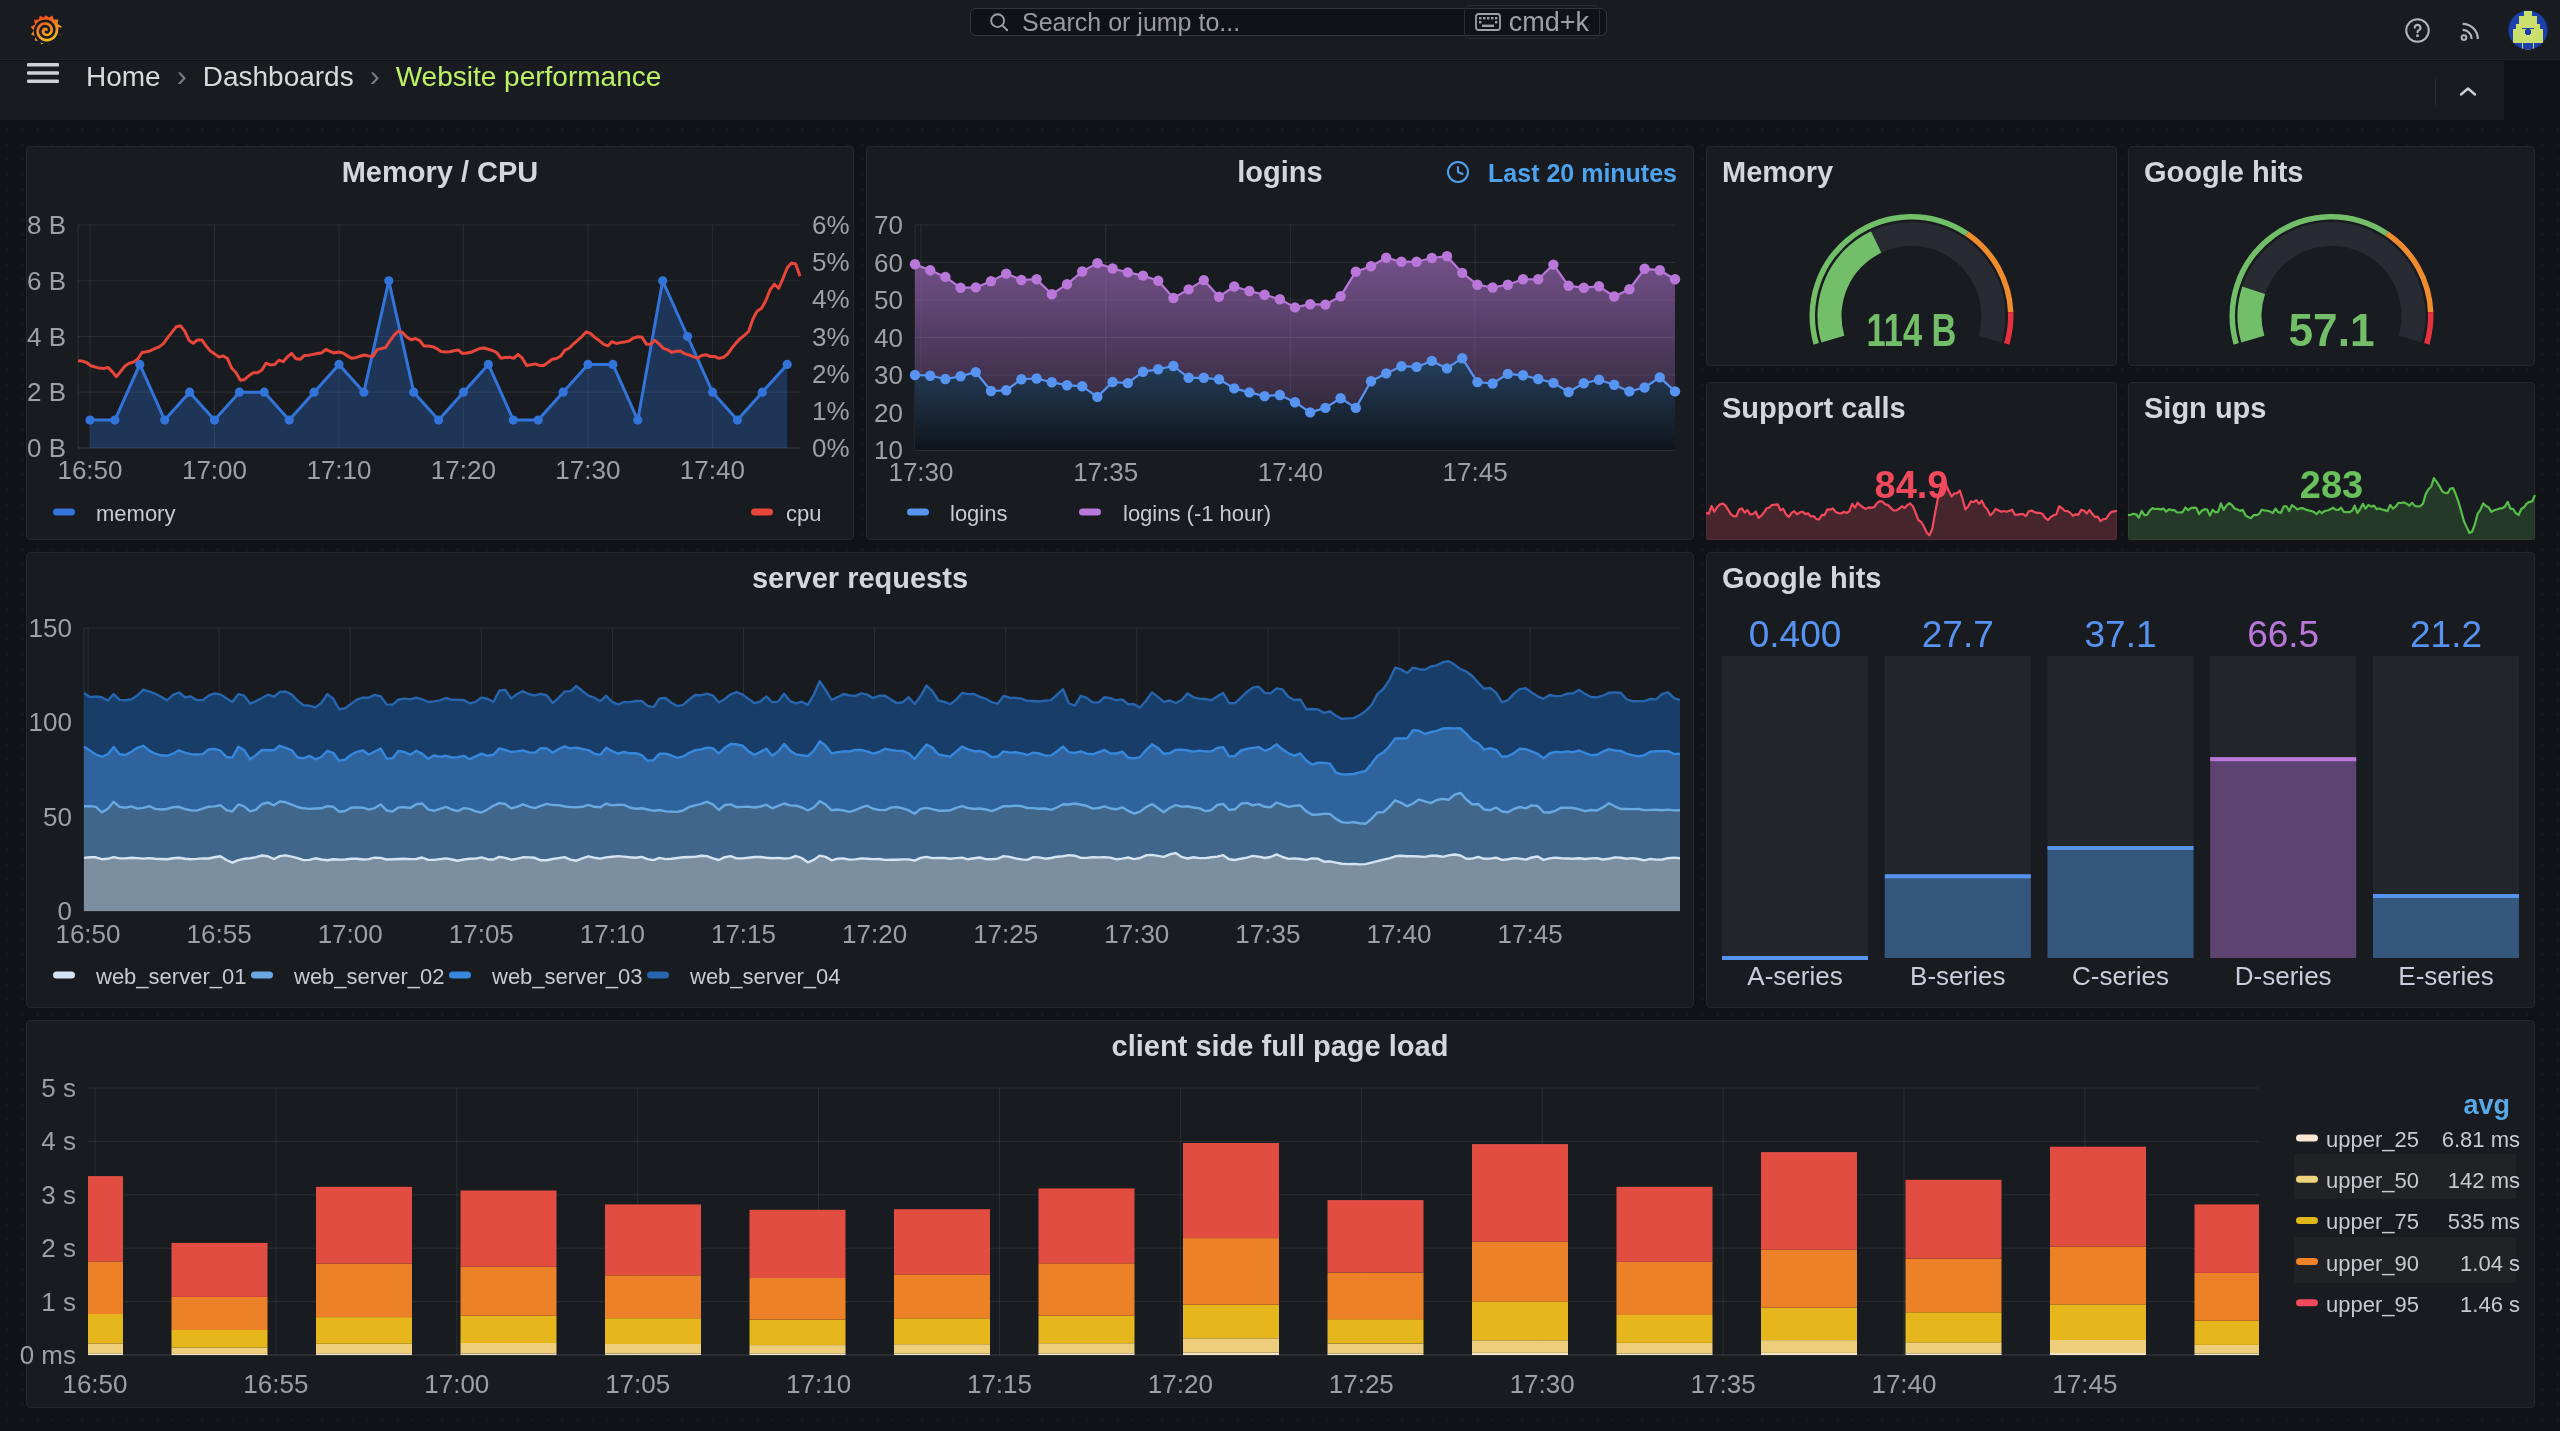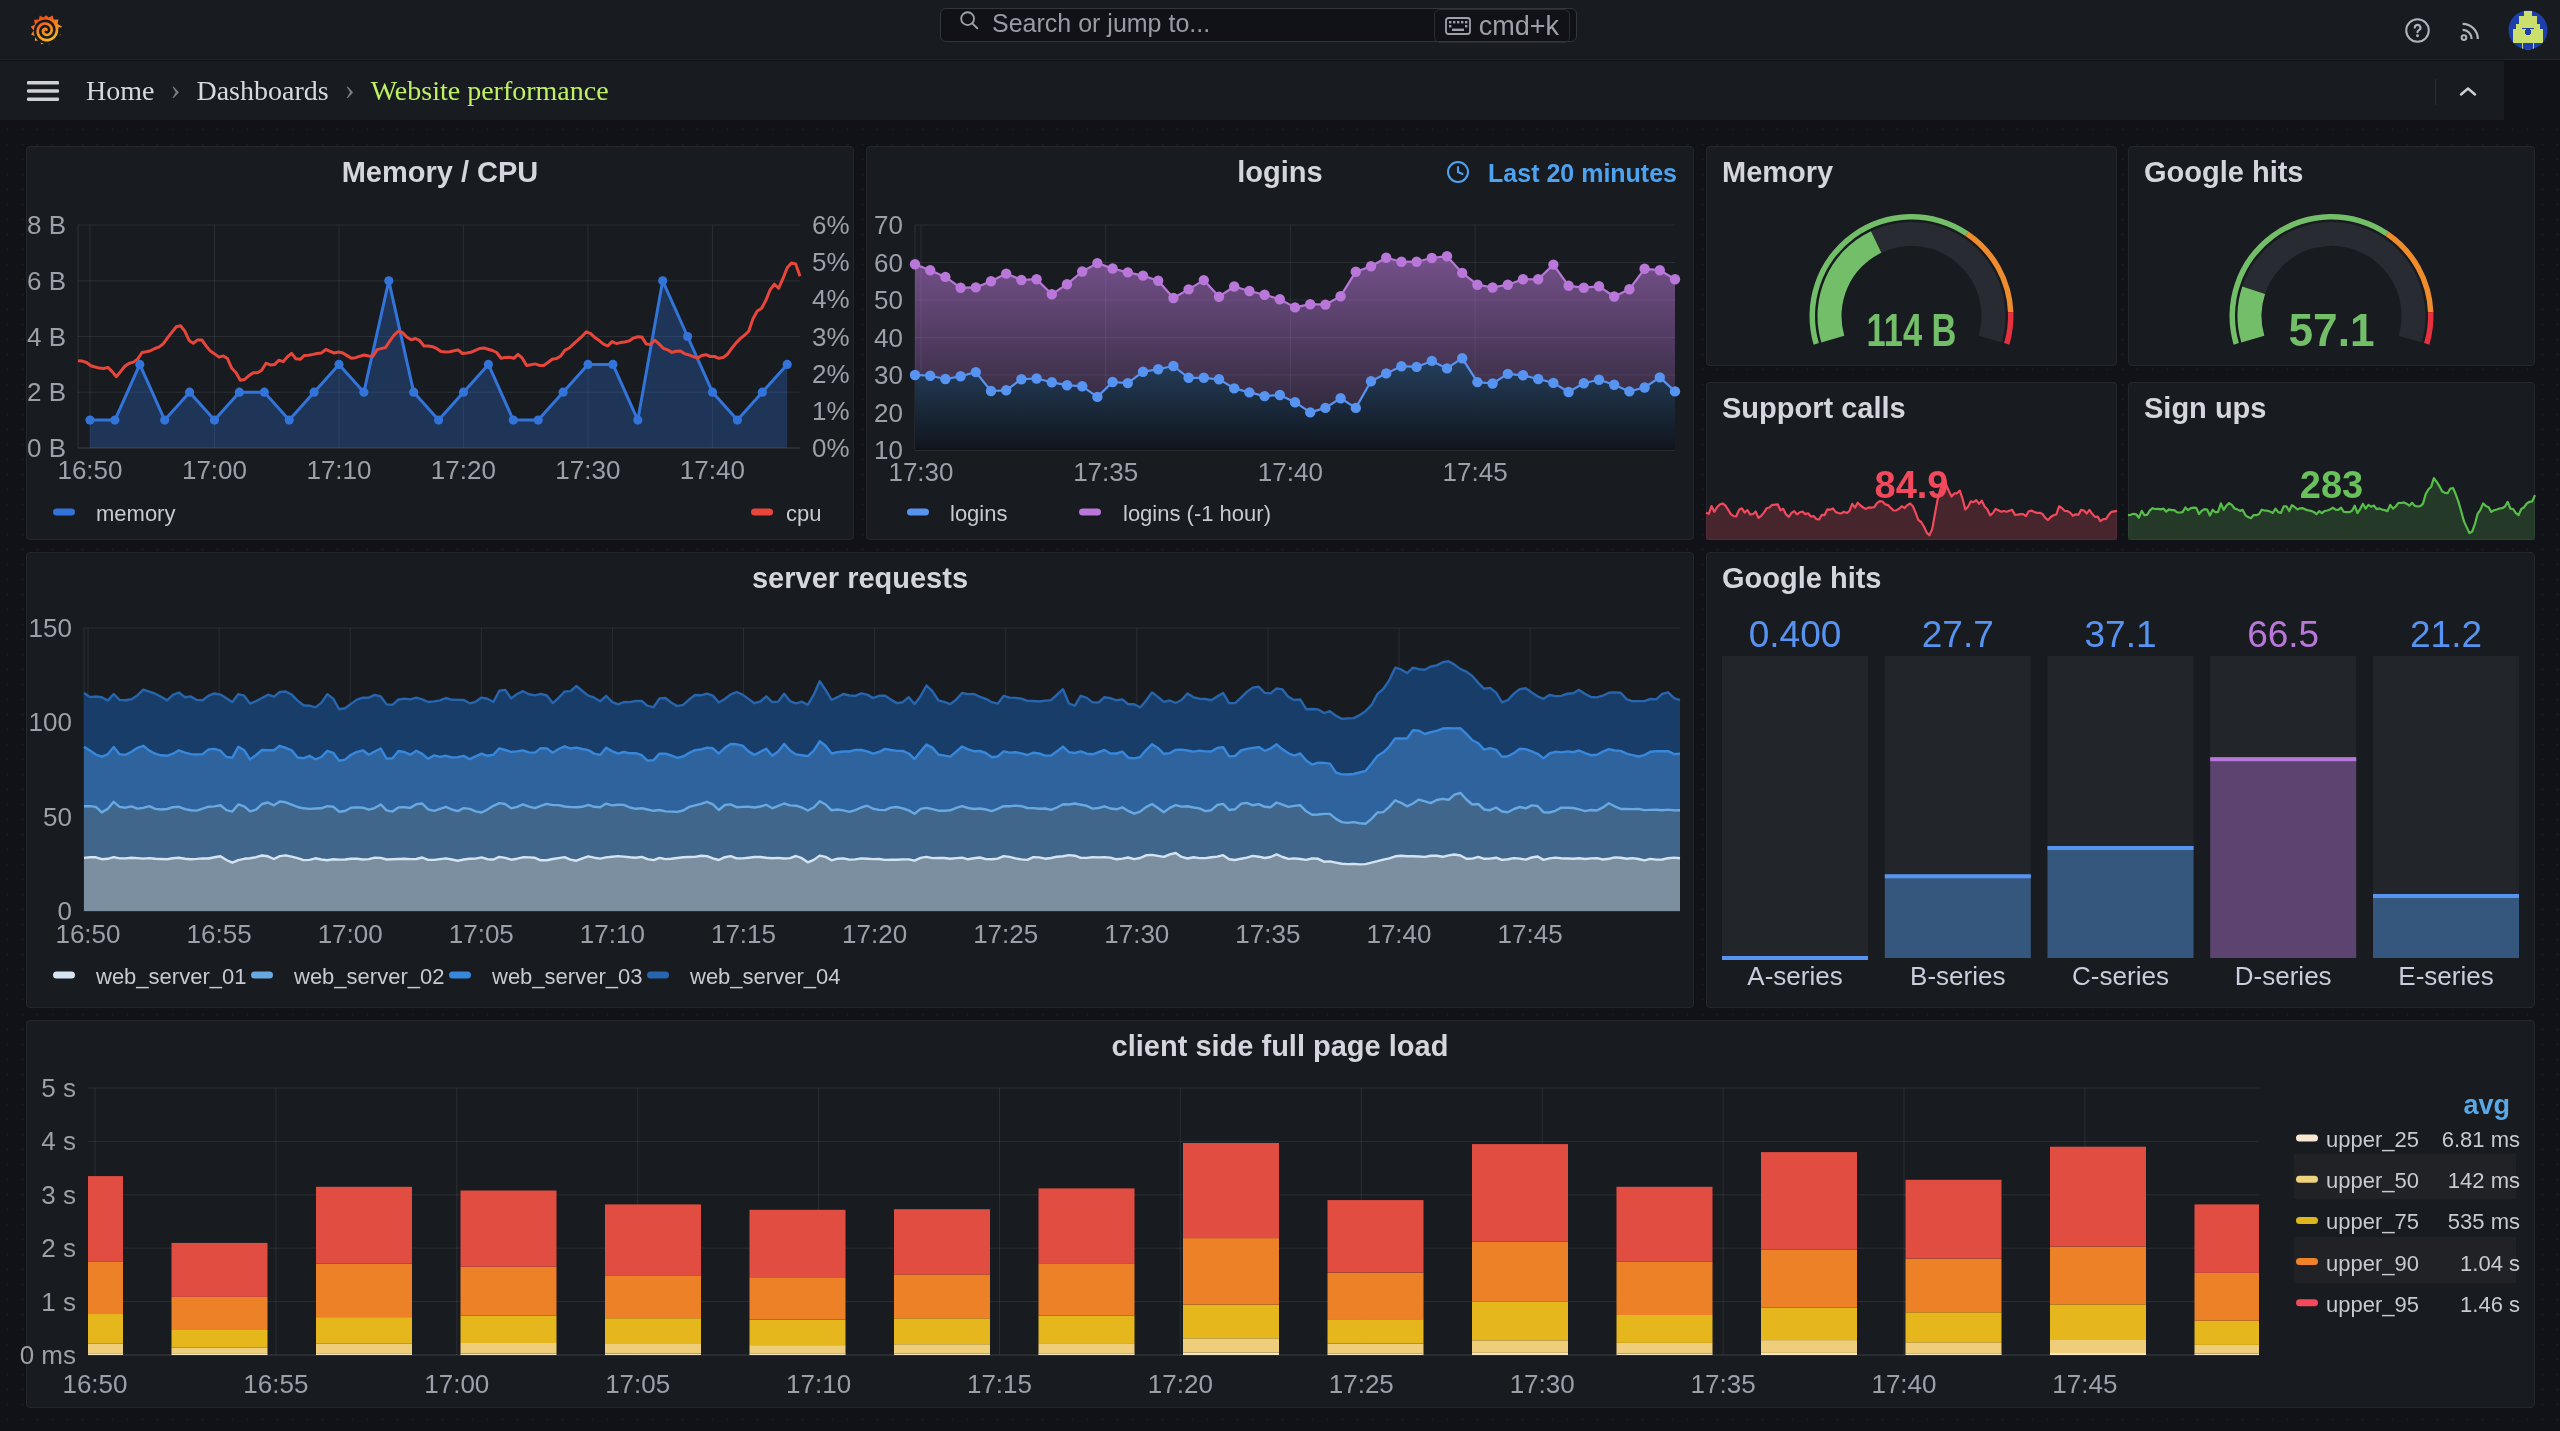--- a/index.html
+++ b/index.html
@@ -1,23 +1,23 @@
 <!DOCTYPE html>
 <html><head><meta charset="utf-8"><title>Website performance</title>
 <style>
 html,body{margin:0;padding:0;background:#111217;}
 *{box-sizing:border-box;}
 body{font-family:"Liberation Sans",sans-serif;width:2560px;height:1431px;overflow:hidden;position:relative;}
 .topbar{position:absolute;left:0;top:0;width:2560px;height:60px;background:#181b1f;border-bottom:1px solid #222428;}
 .glogo{position:absolute;left:29px;top:12px;}
-.searchbox{position:absolute;left:940px;top:8px;width:637px;height:34px;background:#111217;border:1px solid #34363d;border-radius:6px;display:flex;}
+.searchbox{position:absolute;left:970px;top:8px;width:637px;height:28px;background:#111217;border:1px solid #34363d;border-radius:6px;display:flex;align-items:center;}
 .searchtext{color:#989ba3;font-size:25px;flex:1;}
 .cmdk{display:flex;align-items:center;color:#9da0a8;font-size:27px;border:1px solid #2a2d33;border-radius:6px;padding:16px 10px;margin-right:6px;height:34px;}
 .topicons{position:absolute;right:12px;top:10px;display:flex;align-items:center;height:40px;}
-.crumbbar{position:absolute;left:0;top:61px;width:2504px;height:60px;background:#181b1f;border-bottom:1px solid #101114;display:flex;align-items:center;font-family:Liberation Serif, serif;}
+.crumbbar{position:absolute;left:0;top:61px;width:2504px;height:60px;background:#181b1f;border-bottom:1px solid #101114;display:flex;align-items:flex-start;}
 .crumb{font-size:28px;color:#d8d9dd;}
 .crumb.dim{color:#bef264;}
 .sep{color:#7b7e86;font-size:30px;margin:0 16px;position:relative;top:-2px;}
 .dash{position:absolute;left:0;top:122px;width:2560px;height:1309px;z-index:0;background-image:radial-gradient(circle,#17191d 1.2px,transparent 1.4px);background-size:15px 15px;}
 .panel{position:absolute;background:#181b1f;border:1px solid #25272d;border-radius:4px;}
 .panel svg{position:absolute;left:-1px;top:-1px;overflow:visible;}
 text{font-family:"Liberation Sans",sans-serif;}
 .tick{font-size:26px;fill:#9da0a8;}
 .leg{font-size:22px;fill:#c9cad1;}
 .ptitle{font-size:29px;font-weight:bold;fill:#d5d6dd;}

